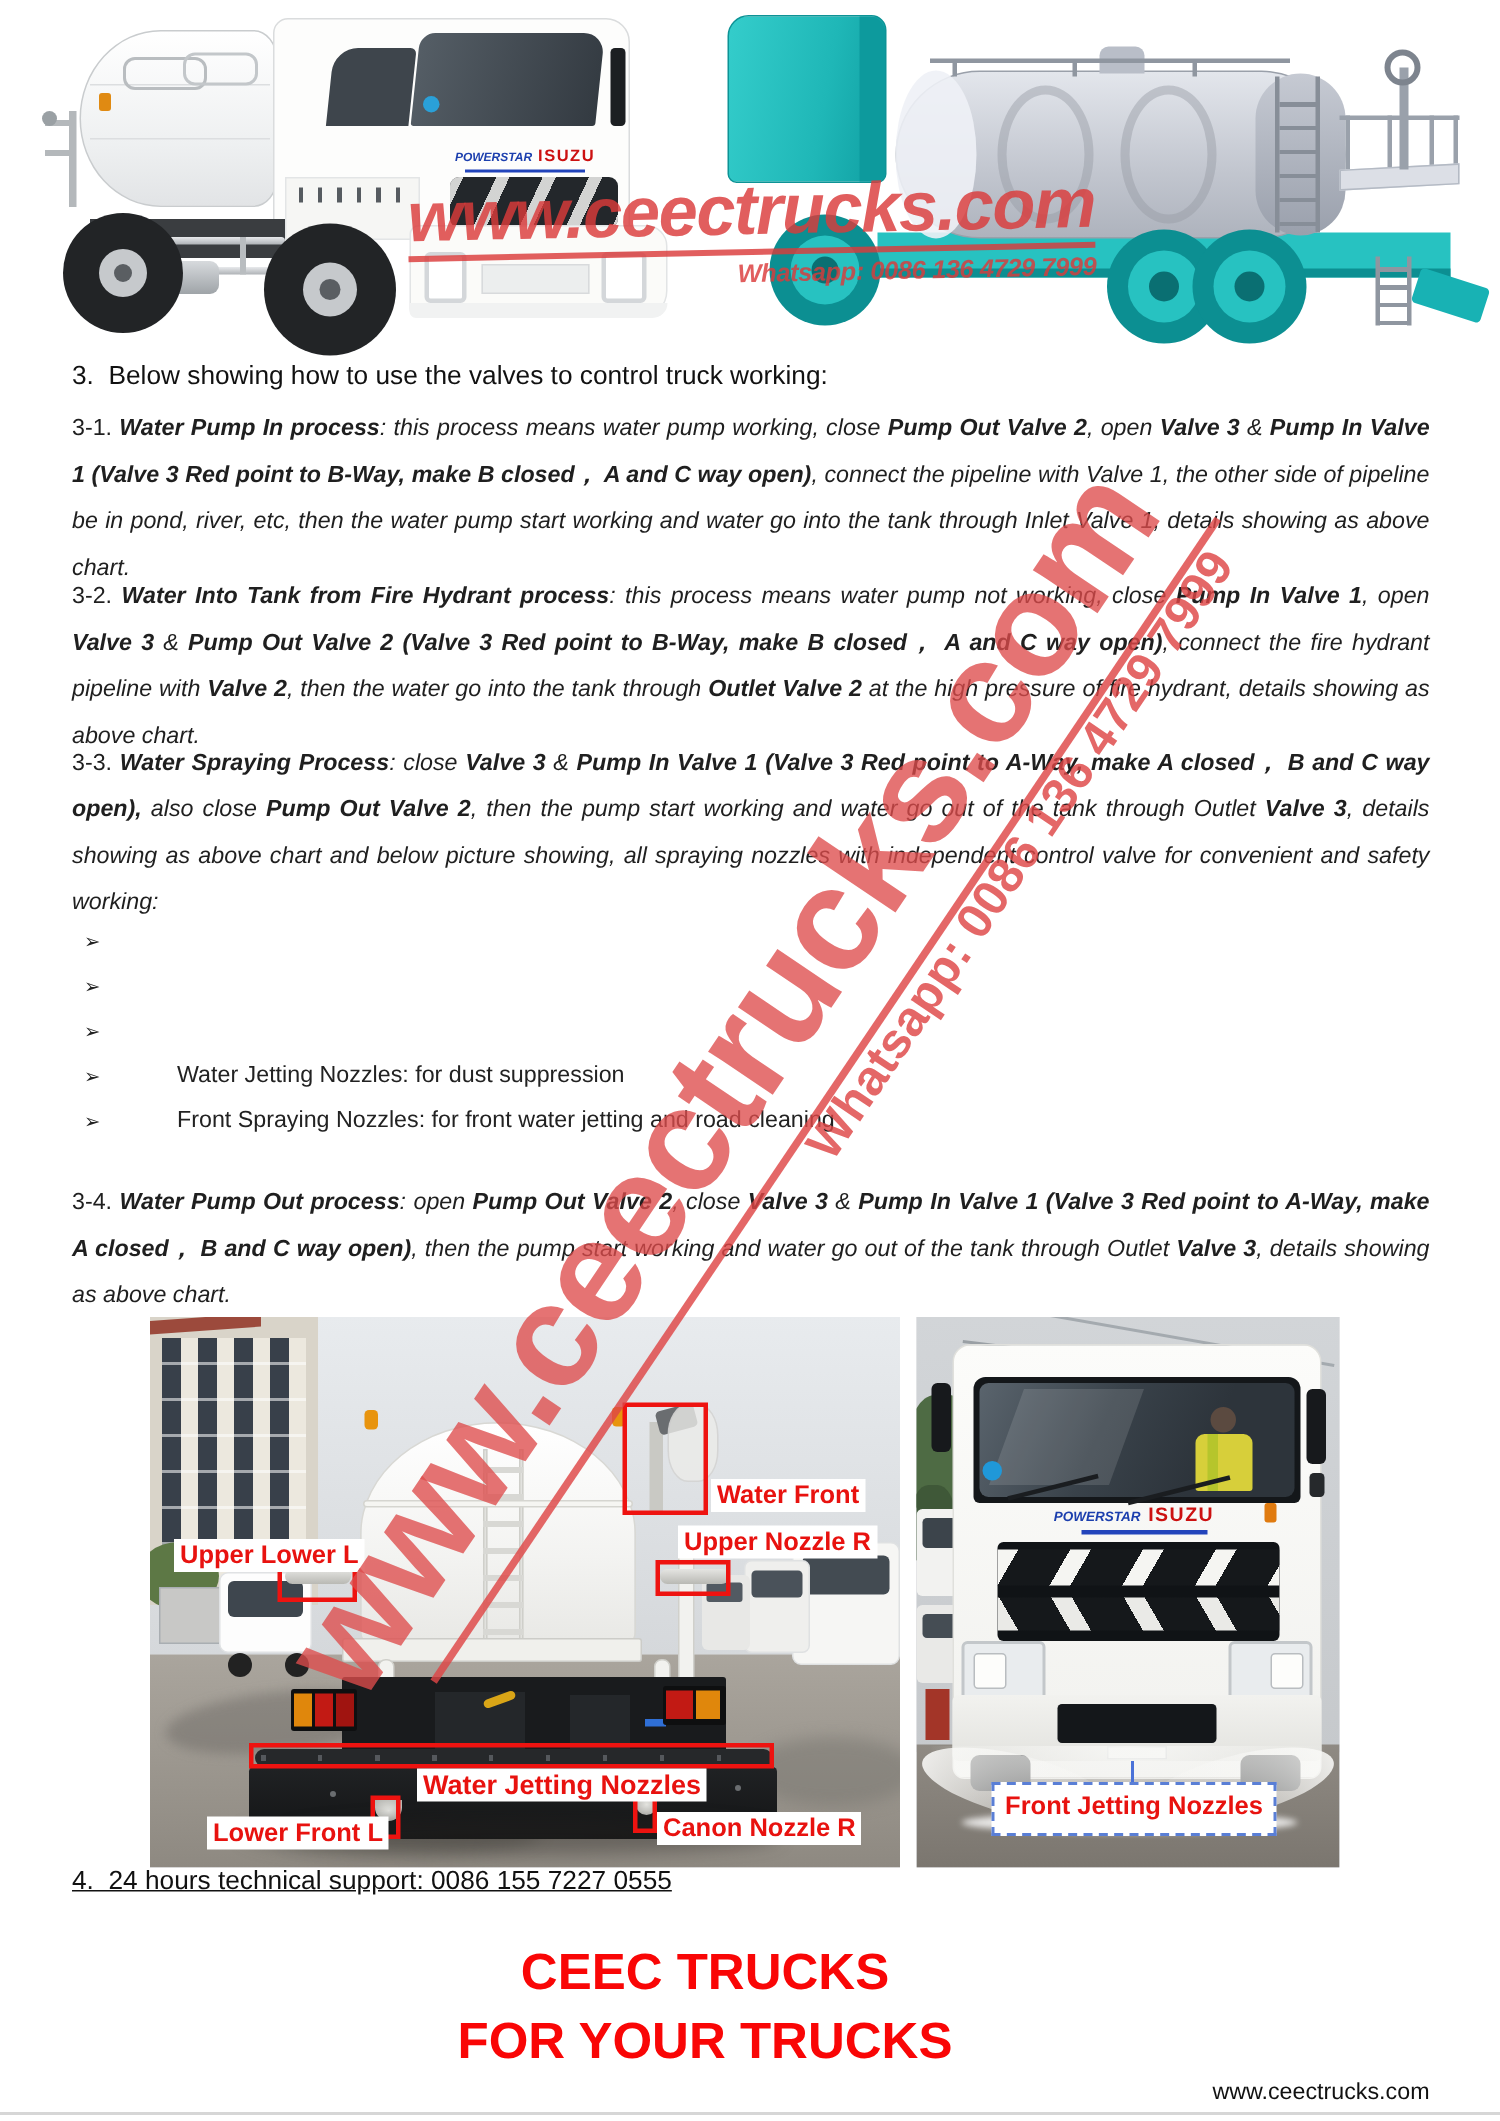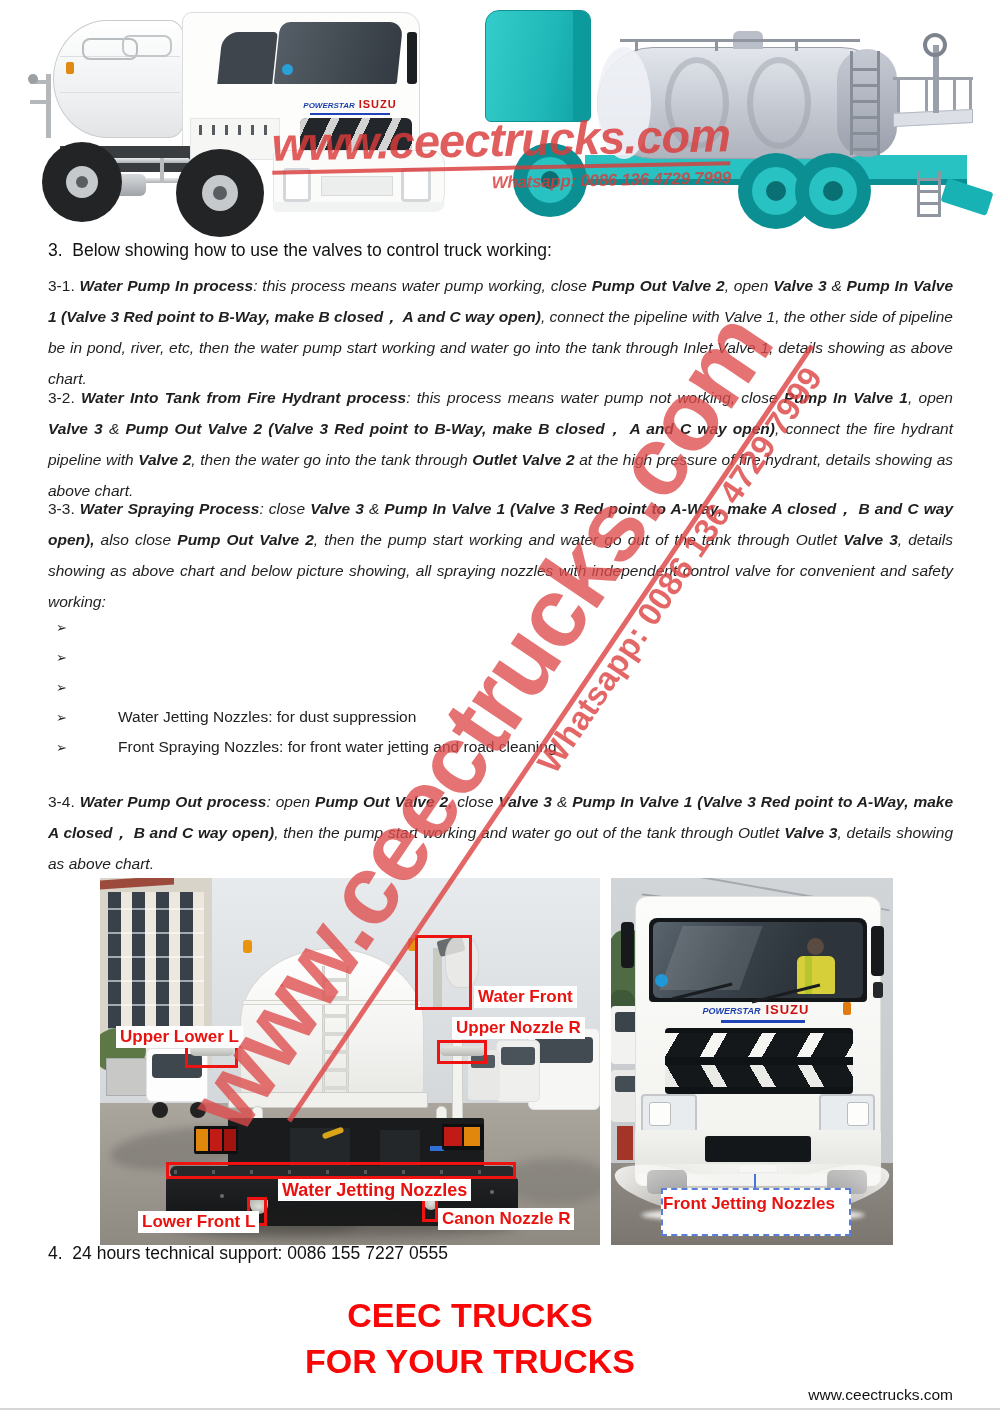--- a/index.html
+++ b/index.html
@@ -261,22 +261,22 @@
   .fp-plate{left:127px;top:286px;width:40px;height:9px;background:#fafaf8;border:1px solid #c6c9cc;}
   .fp-wheel-l{left:36px;top:292px;width:40px;height:24px;background:#2a2c2e;border-radius:6px;}
   .fp-wheel-r{left:216px;top:292px;width:40px;height:24px;background:#2a2c2e;border-radius:6px;}
   .fp-mist{left:10px;top:286px;width:262px;height:56px;
       background:radial-gradient(ellipse at 50% 0,rgba(246,246,244,0.95),rgba(246,246,244,0) 72%);}
   .fp-fan-l{left:2px;top:292px;width:130px;height:40px;border-radius:50%;transform:rotate(14deg);
       background:linear-gradient(100deg,rgba(250,250,248,0.9),rgba(250,250,248,0));}
   .fp-fan-r{left:150px;top:292px;width:130px;height:40px;border-radius:50%;transform:rotate(-14deg);
       background:linear-gradient(260deg,rgba(250,250,248,0.9),rgba(250,250,248,0));}
   .fp-foam{left:30px;top:330px;width:224px;height:14px;background:rgba(250,250,250,0.85);border-radius:50%;filter:blur(2px);}
-  .fp-label{left:50px;top:310px;width:190px;height:48px;background:#fff;border:2px dashed #5a7fd6;
-      color:#e8120f;font-weight:bold;font-size:17px;line-height:28px;z-index:6;}
+  .fp-label{left:50px;top:310px;width:190px;height:36px;background:#fff;border:2px dashed #5a7fd6;
+      color:#e8120f;font-weight:bold;font-size:17px;line-height:28px;text-align:center;z-index:6;}
   .fp-stem{left:143px;top:296px;width:2px;height:14px;background:#4a72d8;z-index:6;}
 </style>
 </head>
 <body>
 
 <div class="page">
 
   <figure class="photo-tl" style="margin:0;">
     <div class="ts-sprinkler-pipe"></div>
     <div class="ts-sprinkler-arm1"></div>
@@ -531,21 +531,21 @@
     <div class="fp-wheel-l"></div>
     <div class="fp-wheel-r"></div>
     <div class="fp-mist"></div>
     <div class="fp-fan-l"></div>
     <div class="fp-fan-r"></div>
     <div class="fp-foam"></div>
     <div class="fp-stem"></div>
     <div class="fp-label">Front Jetting Nozzles</div>
   </figure>
 
-  <p class="support" style="margin:0;">4.  24 hours technical support: 0086 155 7227 0555</p>
+  <p class="support" style="margin:0;text-decoration:underline;">4.  24 hours technical support: 0086 155 7227 0555</p>
   <div class="slogan" id="slogan1">CEEC TRUCKS</div>
   <div class="slogan" id="slogan2">FOR YOUR TRUCKS</div>
   <div class="footer-url">www.ceectrucks.com</div>
   <div class="bottom-rule"></div>
 
   <div class="wm-diag">
     <div class="wmd-site">www.ceectrucks.com</div>
     <div class="wmd-line"></div>
     <div class="wmd-wa">Whatsapp: 0086 136 4729 7999</div>
   </div>

